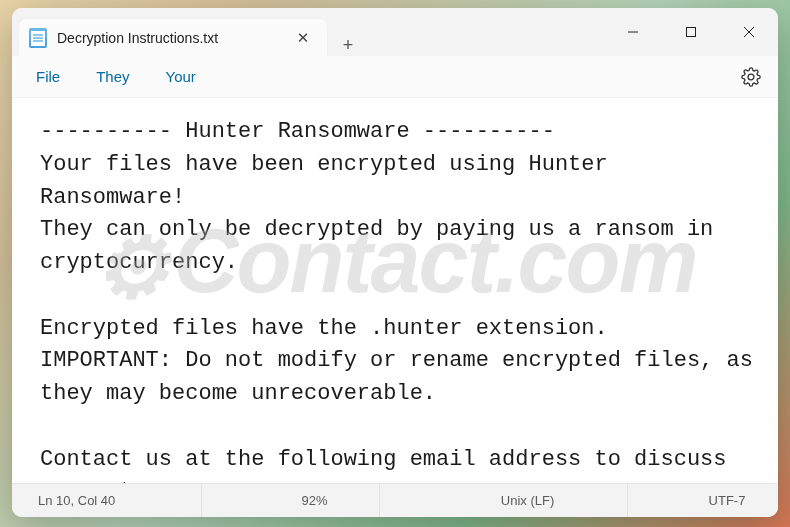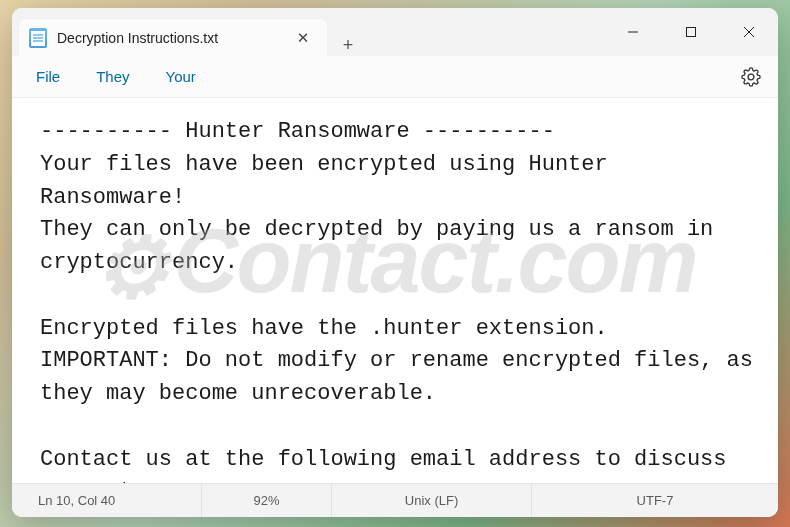--- a/index.html
+++ b/index.html
@@ -176,20 +176,21 @@
       margin-bottom: 2px;
     }
     .statusbar {
       height: 34px;
       display: flex;
       align-items: center;
       background: #f3f3f3;
       border-top: 1px solid rgba(0,0,0,0.06);
       font-size: 13px;
       color: #5a5a5a;
+      gap: 48px;
     }
     .status-cell {
       padding: 0 18px;
       height: 100%;
       display: flex;
       align-items: center;
       border-right: 1px solid rgba(0,0,0,0.07);
     }
     .status-cell.first { padding-left: 26px; min-width: 190px; }
     .status-cell.zoom { min-width: 130px; justify-content:center;}

